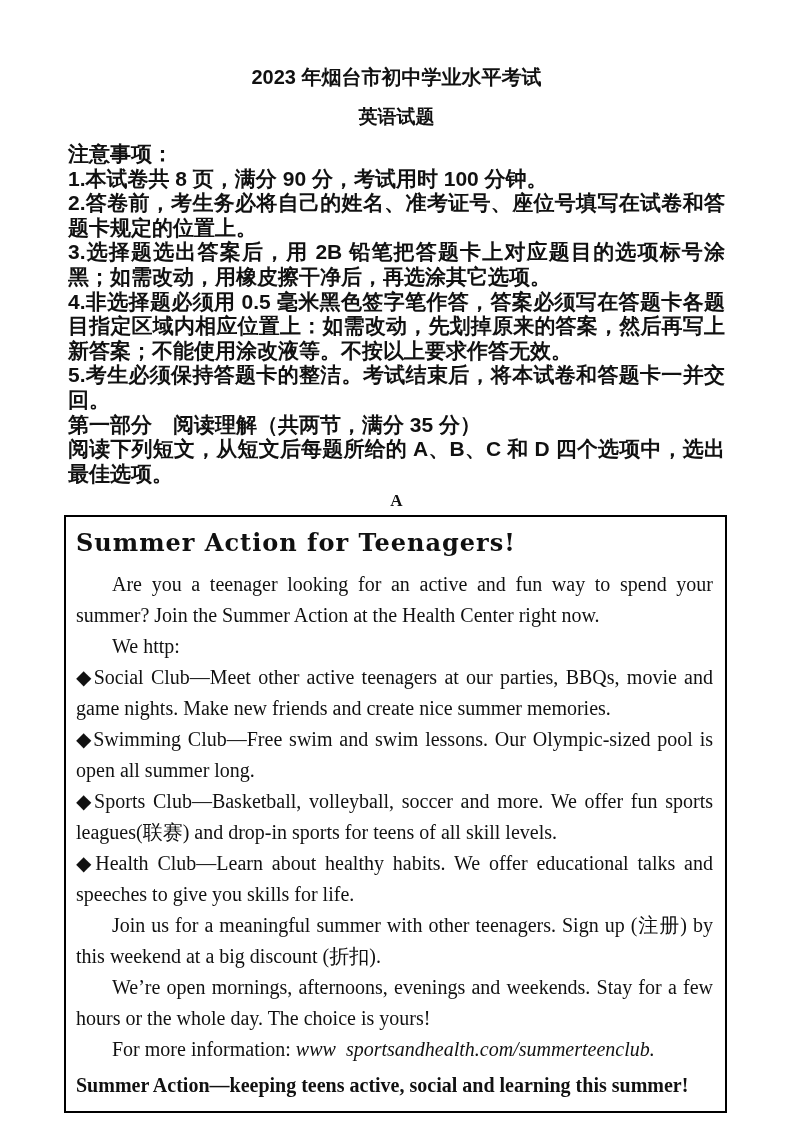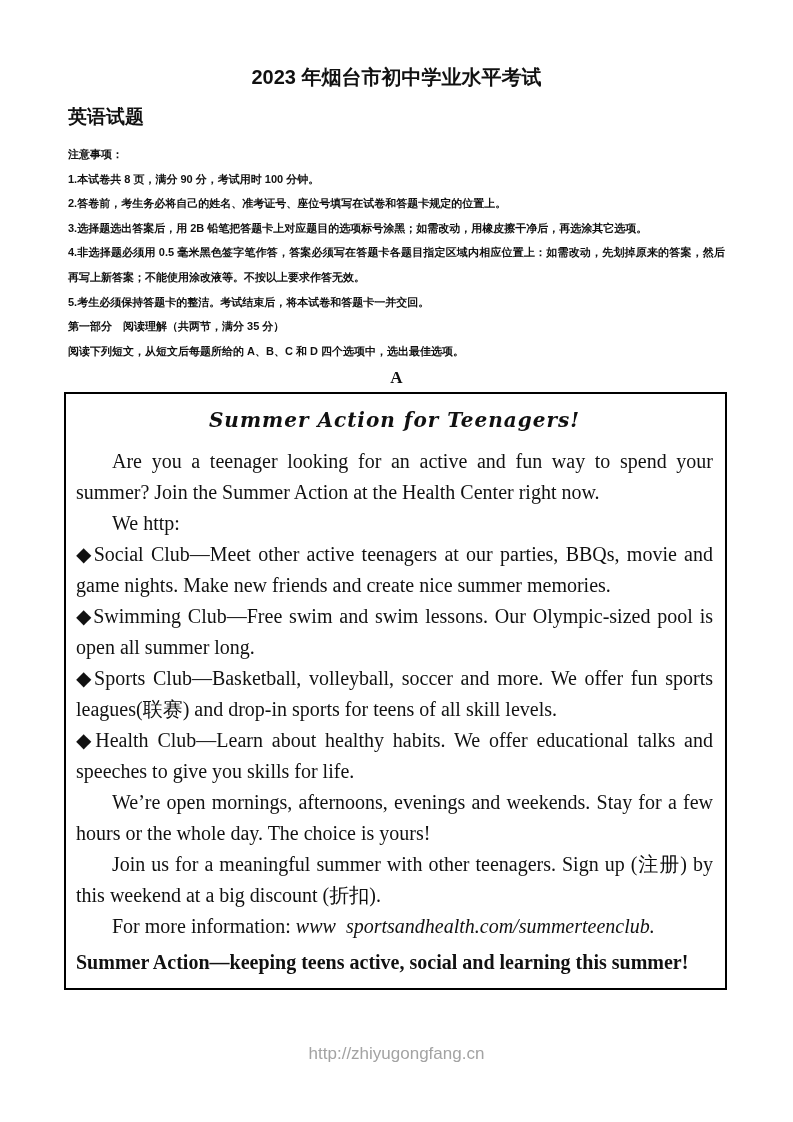--- a/index.html
+++ b/index.html
@@ -28,28 +28,28 @@
   }
   .doc-title {
     font-size: 20px;
     line-height: 26px;
     text-align: center;
     margin: 0;
   }
   .doc-subtitle {
     font-size: 19px;
     line-height: 24px;
-    text-align: left;
+    text-align: center;
     margin: 15px 0 0 0;
   }
   .notices {
     margin-top: 13px;
   }
   .cn-line {
-    font-size: 11px;
+    font-size: 21px;
     line-height: 24.6px;
     text-align: justify;
     margin: 0;
   }
   .passage-label {
     font-family: "Liberation Serif", serif;
     font-weight: 700;
     font-size: 17px;
     line-height: 22px;
     text-align: center;
@@ -65,26 +65,24 @@
   }
   .passage-box p {
     font-family: "Liberation Serif", serif;
     font-size: 20px;
     line-height: 31px;
     text-align: justify;
     margin: 0;
   }
   .passage-title {
     font-family: "DejaVu Serif", serif;
-    font-style: italic;
     font-weight: 700;
-    font-size: 20px;
+    font-size: 24px;
     line-height: 36px;
     letter-spacing: 1px;
-    text-align: center;
     margin: 2px 0 8px 0;
   }
   .indent { text-indent: 36px; }
   .club   { text-indent: 0; }
   .url    { font-style: italic; }
   .slogan {
     text-align: left;
     font-weight: 700;
     text-indent: 0;
     margin-top: 5px !important;
@@ -124,22 +122,22 @@
     <div class="passage-title">Summer Action for Teenagers!</div>
 
     <p class="indent">Are you a teenager looking for an active and fun way to spend your summer? Join the Summer Action at the Health Center right now.</p>
     <p class="indent">We http:</p>
 
     <p class="club">◆Social Club—Meet other active teenagers at our parties, BBQs, movie and game nights. Make new friends and create nice summer memories.</p>
     <p class="club">◆Swimming Club—Free swim and swim lessons. Our Olympic-sized pool is open all summer long.</p>
     <p class="club">◆Sports Club—Basketball, volleyball, soccer and more. We offer fun sports leagues(联赛) and drop-in sports for teens of all skill levels.</p>
     <p class="club">◆Health Club—Learn about healthy habits. We offer educational talks and speeches to give you skills for life.</p>
 
+    <p class="indent">Join us for a meaningful summer with other teenagers. Sign up (注册) by this weekend at a big discount (折扣).</p>
     <p class="indent">We’re open mornings, afternoons, evenings and weekends. Stay for a few hours or the whole day. The choice is yours!</p>
-    <p class="indent">Join us for a meaningful summer with other teenagers. Sign up (注册) by this weekend at a big discount (折扣).</p>
 
     <p class="indent"><span>For more information: </span><span class="url">www &nbsp;sportsandhealth.com/summerteenclub.</span></p>
 
     <p class="slogan">Summer Action—keeping teens active, social and learning this summer!</p>
   </div>
 
   <div class="footer">http://zhiyugongfang.cn</div>
 
 </div>
 

